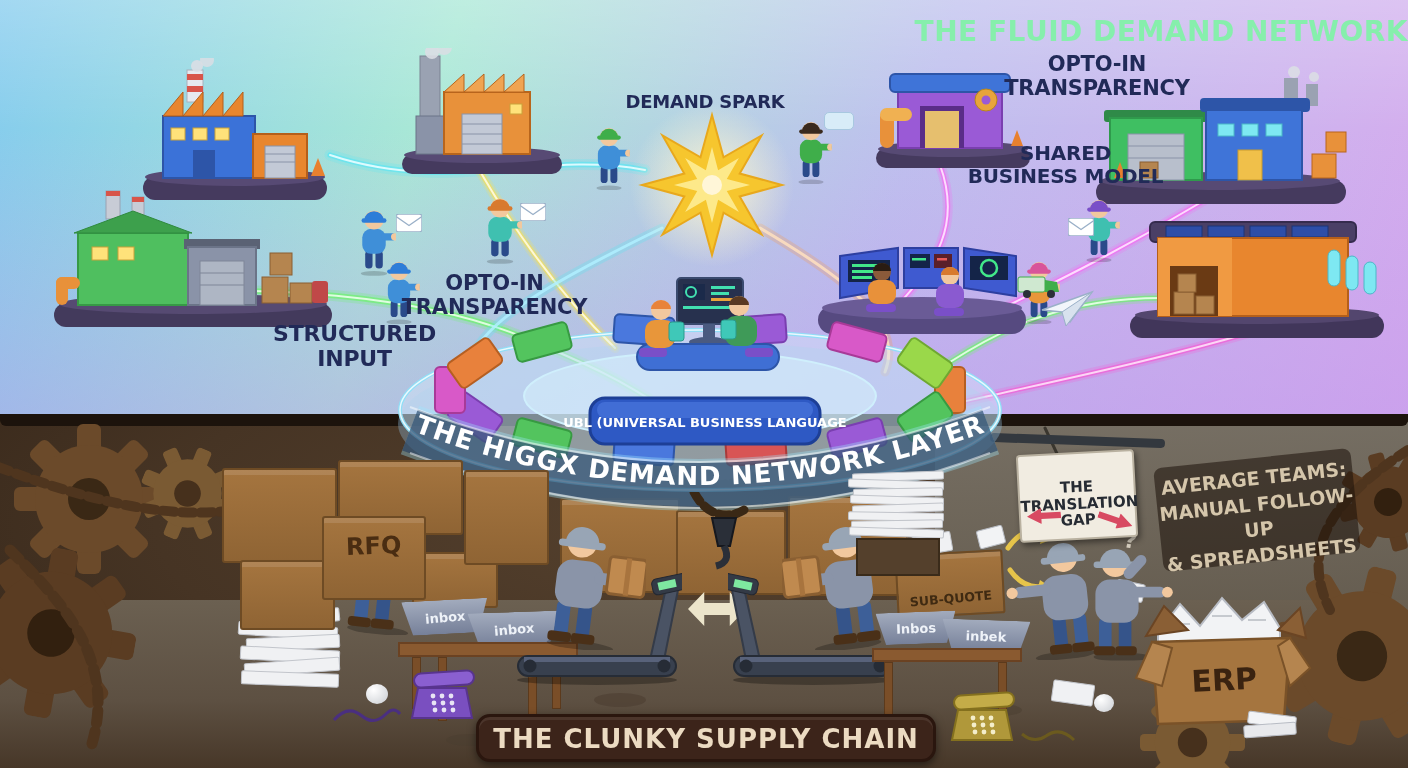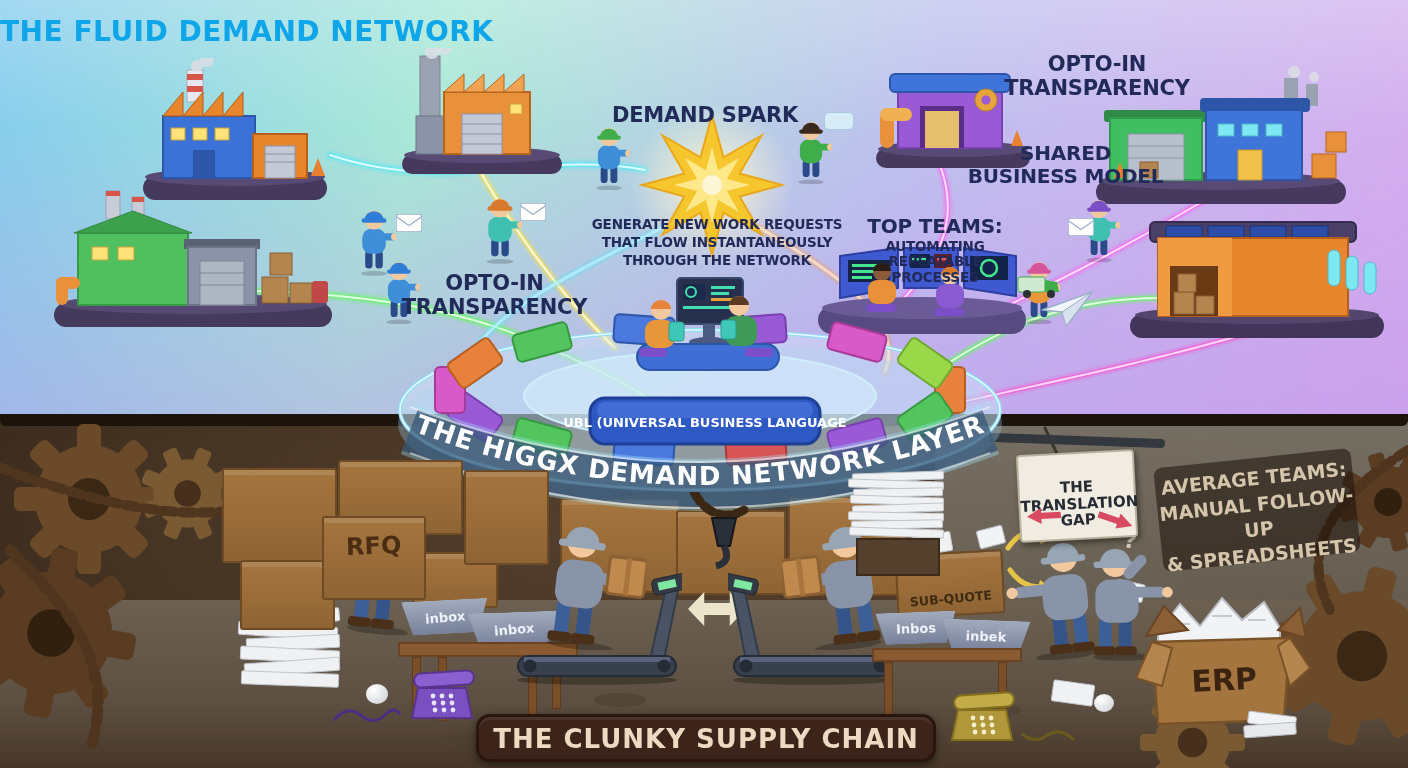--- a/index.html
+++ b/index.html
@@ -7,21 +7,21 @@
   #stage{position:relative;width:1408px;height:768px;overflow:hidden;
          font-family:"DejaVu Sans",sans-serif;font-weight:bold}
   .abs{position:absolute}
   
   .sky{left:0;top:0;width:1408px;height:430px;
        background:linear-gradient(108deg,#84cbee 0%,#a9e8d6 30%,#bfc0ee 62%,#d7abee 100%)}
   .sky::after{content:"";position:absolute;inset:0;
        background:linear-gradient(180deg,rgba(255,255,255,.25) 0%,rgba(255,255,255,0) 30%,rgba(187,147,235,.45) 100%)}
   .lbl{position:absolute;color:#212a58;text-align:center;white-space:pre-line;
        line-height:1.13;letter-spacing:-.2px}
-  #title{left:0;right:0;top:16px;text-align:left;font-size:28px;color:#0ea5e9;letter-spacing:.5px}
+  #title{left:0;right:0;top:16px;text-align:right;font-size:28px;color:#86efac;letter-spacing:.5px}
   
   .basement{left:0;top:420px;width:1408px;height:348px;
        background:radial-gradient(ellipse at 50% 30%,#55412e 0%,#463424 55%,#332417 100%)}
   .wall{left:935px;top:422px;width:473px;height:235px;
        background:linear-gradient(180deg,#7b756a,#655d50);opacity:.9}
   .floor{left:0;top:600px;width:1408px;height:168px;
        background:linear-gradient(180deg,#6b6051 0%,#5d5042 60%,#473728 100%)}
   .edge{left:0;top:414px;width:1408px;height:12px;background:#1c130c;border-radius:0 0 6px 6px}
   .cbox{position:absolute;background:linear-gradient(#a5753f,#8f6434);
         border:2px solid #6e4b24;border-radius:3px;box-shadow:inset 0 5px 0 rgba(255,255,255,.12)}
@@ -357,35 +357,29 @@
     <path d="M61,49 a9,8 0 0 1 18,0 z" fill="#2a1c12"></path>
     <rect x="56" y="58" width="28" height="24" rx="9" fill="#e8913a"></rect>
     <rect x="54" y="82" width="30" height="8" rx="4" fill="#7a4fc8"></rect>
     <circle cx="138" cy="54" r="9" fill="#f2c89e"></circle>
     <path d="M129,53 a9,8 0 0 1 18,0 z" fill="#d87a2e"></path>
     <rect x="124" y="62" width="28" height="24" rx="9" fill="#8a5ad0"></rect>
     <rect x="122" y="86" width="30" height="8" rx="4" fill="#7a4fc8"></rect>
   </svg>
 
   <div class="lbl" id="title">THE FLUID DEMAND NETWORK</div>
-  <div class="lbl" style="left:580px;top:104px;width:250px;font-size:21px">DEMAND SPARK</div>
-  <div class="lbl" style="left:586px;top:216px;width:262px;font-size:13.5px;line-height:1.32">GENERATE NEW WORK REQUESTS
-THAT FLOW INSTANTANEOUSLY
-THROUGH THE NETWORK</div>
+  <div class="lbl" style="left:580px;top:92px;width:250px;font-size:18px">DEMAND SPARK</div>
   <div class="lbl" style="left:392px;top:272px;width:205px;font-size:21px">OPTO-IN
 TRANSPARENCY</div>
+  <div class="lbl" style="left:252px;top:322px;width:205px;font-size:22px">STRUCTURED
+INPUT</div>
   <div class="lbl" style="left:992px;top:53px;width:210px;font-size:21px">OPTO-IN
 TRANSPARENCY</div>
   <div class="lbl" style="left:958px;top:142px;width:215px;font-size:20px">SHARED
 BUSINESS MODEL</div>
-  <div class="lbl" style="left:845px;top:192px;width:180px;font-size:20px">
-    <span>TOP TEAMS:</span>
-    <div style="font-size:13.5px;margin-top:2px;white-space:pre-line">AUTOMATING REPEATABLE
-PROCESSES</div>
-  </div>
 
   <div class="abs basement"></div>
   <div class="abs wall"></div>
   <div class="abs floor"></div>
   <div class="abs edge"></div>
 
   <svg class="abs" style="left:14px;top:424px;--gc:#6b4a2a;--gh:#3a2815" width="150" height="150" viewBox="0 0 100 100">
       <use href="#gear"></use>
     </svg>
   <svg class="abs" style="left:140px;top:446px;--gc:#7a5a33;--gh:#46301c" width="95" height="95" viewBox="0 0 100 100">

